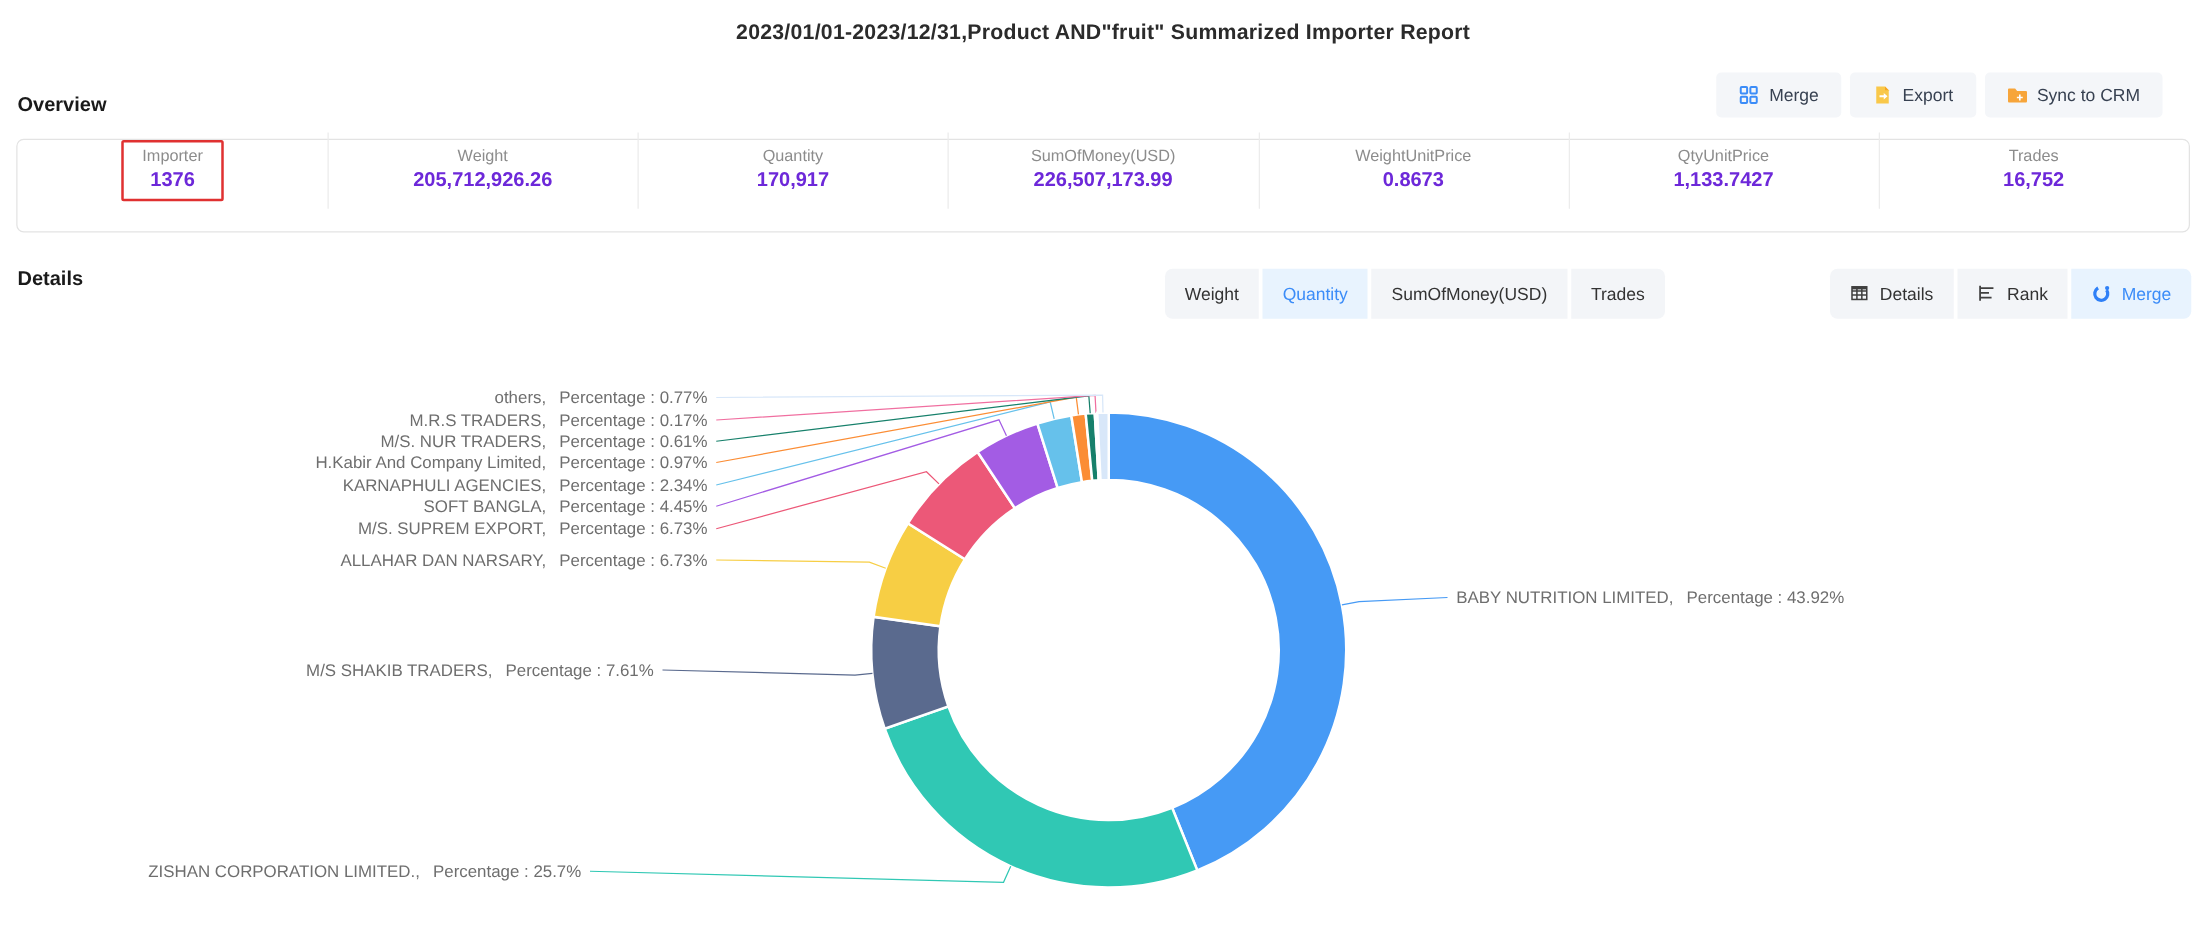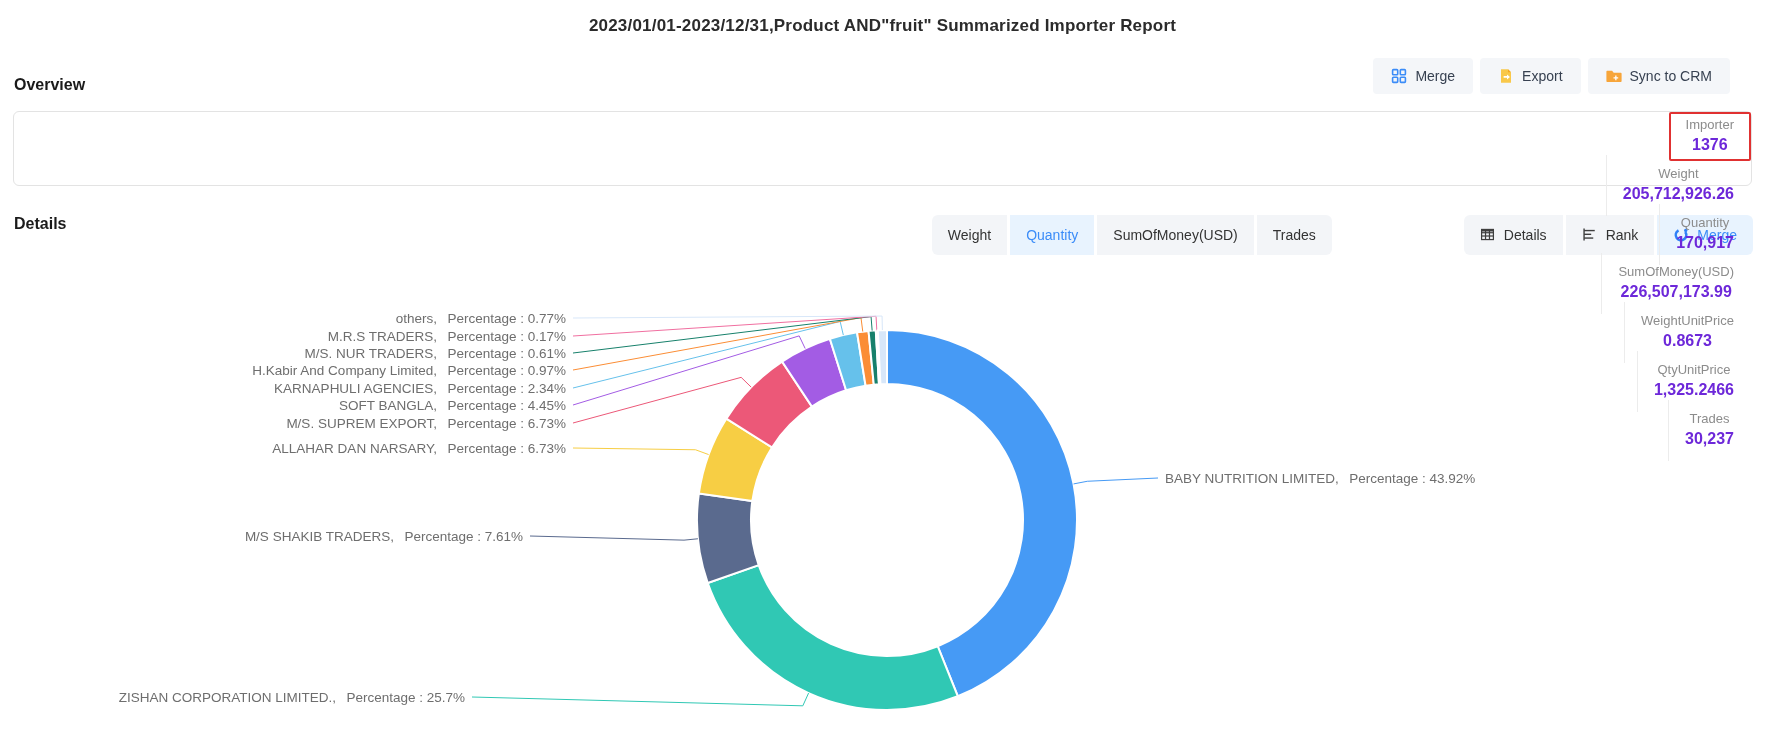--- a/index.html
+++ b/index.html
@@ -6,22 +6,22 @@
   html,body { width:1765px; height:741px; background:#fff; overflow:hidden;
     font-family:"Liberation Sans","DejaVu Sans",sans-serif; color:#333; }
   .page-title { text-align:center; padding-top:16px; font-size:17px; font-weight:600; color:#2b2b2b; letter-spacing:.2px; }
   .section-row { display:flex; align-items:flex-end; margin:22px 35px 0 14px; height:36px; }
   .section-heading { font-size:16px; font-weight:700; color:#1a1a1a; }
   .actions { margin-left:auto; display:flex; gap:7px; }
   .btn { display:flex; align-items:center; gap:8px; height:36px; padding:0 18px; background:#f4f6f9;
          border:none; border-radius:4px; font-size:14px; color:#374151; cursor:pointer;
          font-family:inherit; }
   .btn .ic, .seg .ic { display:flex; width:16px; height:16px; }
-  .stats-card { display:flex; align-items:flex-end; margin:17px 13px 0; height:75px;
-                border:1px solid #e3e3e3; border-radius:6px; background:#fff;flex-direction:column; }
+  .stats-card { display:flex; align-items:flex-start; margin:17px 13px 0; height:75px;
+                border:1px solid #e3e3e3; border-radius:6px; background:#fff; }
   .stat { flex:1; position:relative; text-align:center; }
   .stat + .stat::before { content:""; position:absolute; left:0; top:-6px; bottom:-6px; width:1px; background:#ececec; }
   .stat-inner { display:inline-block; padding:3px 15px 5px; border:2px solid transparent; border-radius:2px; }
   .stat.hl .stat-inner { border-color:#e03131; }
   .stat-label { font-size:13px; color:#8c8c8c; }
   .stat-value { font-size:16px; font-weight:700; color:#6d28d9; margin-top:4px; }
   .details-row { display:flex; margin:29px 12px 0 14px; height:40px; }
   .seg-group { display:flex; gap:3px; }
   .tabs-group { margin-left:auto; }
   .view-group { margin-left:132px; }
@@ -76,22 +76,22 @@
     </button>
   </div>
 </div>
 
 <div class="stats-card">
     <div class="stat hl"><div class="stat-inner"><div class="stat-label">Importer</div><div class="stat-value">1376</div></div></div>
     <div class="stat"><div class="stat-inner"><div class="stat-label">Weight</div><div class="stat-value">205,712,926.26</div></div></div>
     <div class="stat"><div class="stat-inner"><div class="stat-label">Quantity</div><div class="stat-value">170,917</div></div></div>
     <div class="stat"><div class="stat-inner"><div class="stat-label">SumOfMoney(USD)</div><div class="stat-value">226,507,173.99</div></div></div>
     <div class="stat"><div class="stat-inner"><div class="stat-label">WeightUnitPrice</div><div class="stat-value">0.8673</div></div></div>
-    <div class="stat"><div class="stat-inner"><div class="stat-label">QtyUnitPrice</div><div class="stat-value">1,325.2466</div></div></div>
-    <div class="stat"><div class="stat-inner"><div class="stat-label">Trades</div><div class="stat-value">30,237</div></div></div>
+    <div class="stat"><div class="stat-inner"><div class="stat-label">QtyUnitPrice</div><div class="stat-value">1,133.7427</div></div></div>
+    <div class="stat"><div class="stat-inner"><div class="stat-label">Trades</div><div class="stat-value">16,752</div></div></div>
   </div>
 
 <div class="details-row">
   <div class="section-heading">Details</div>
   <div class="seg-group tabs-group">
       <button class="seg">Weight</button>
       <button class="seg active">Quantity</button>
       <button class="seg">SumOfMoney(USD)</button>
       <button class="seg">Trades</button>
     </div>

